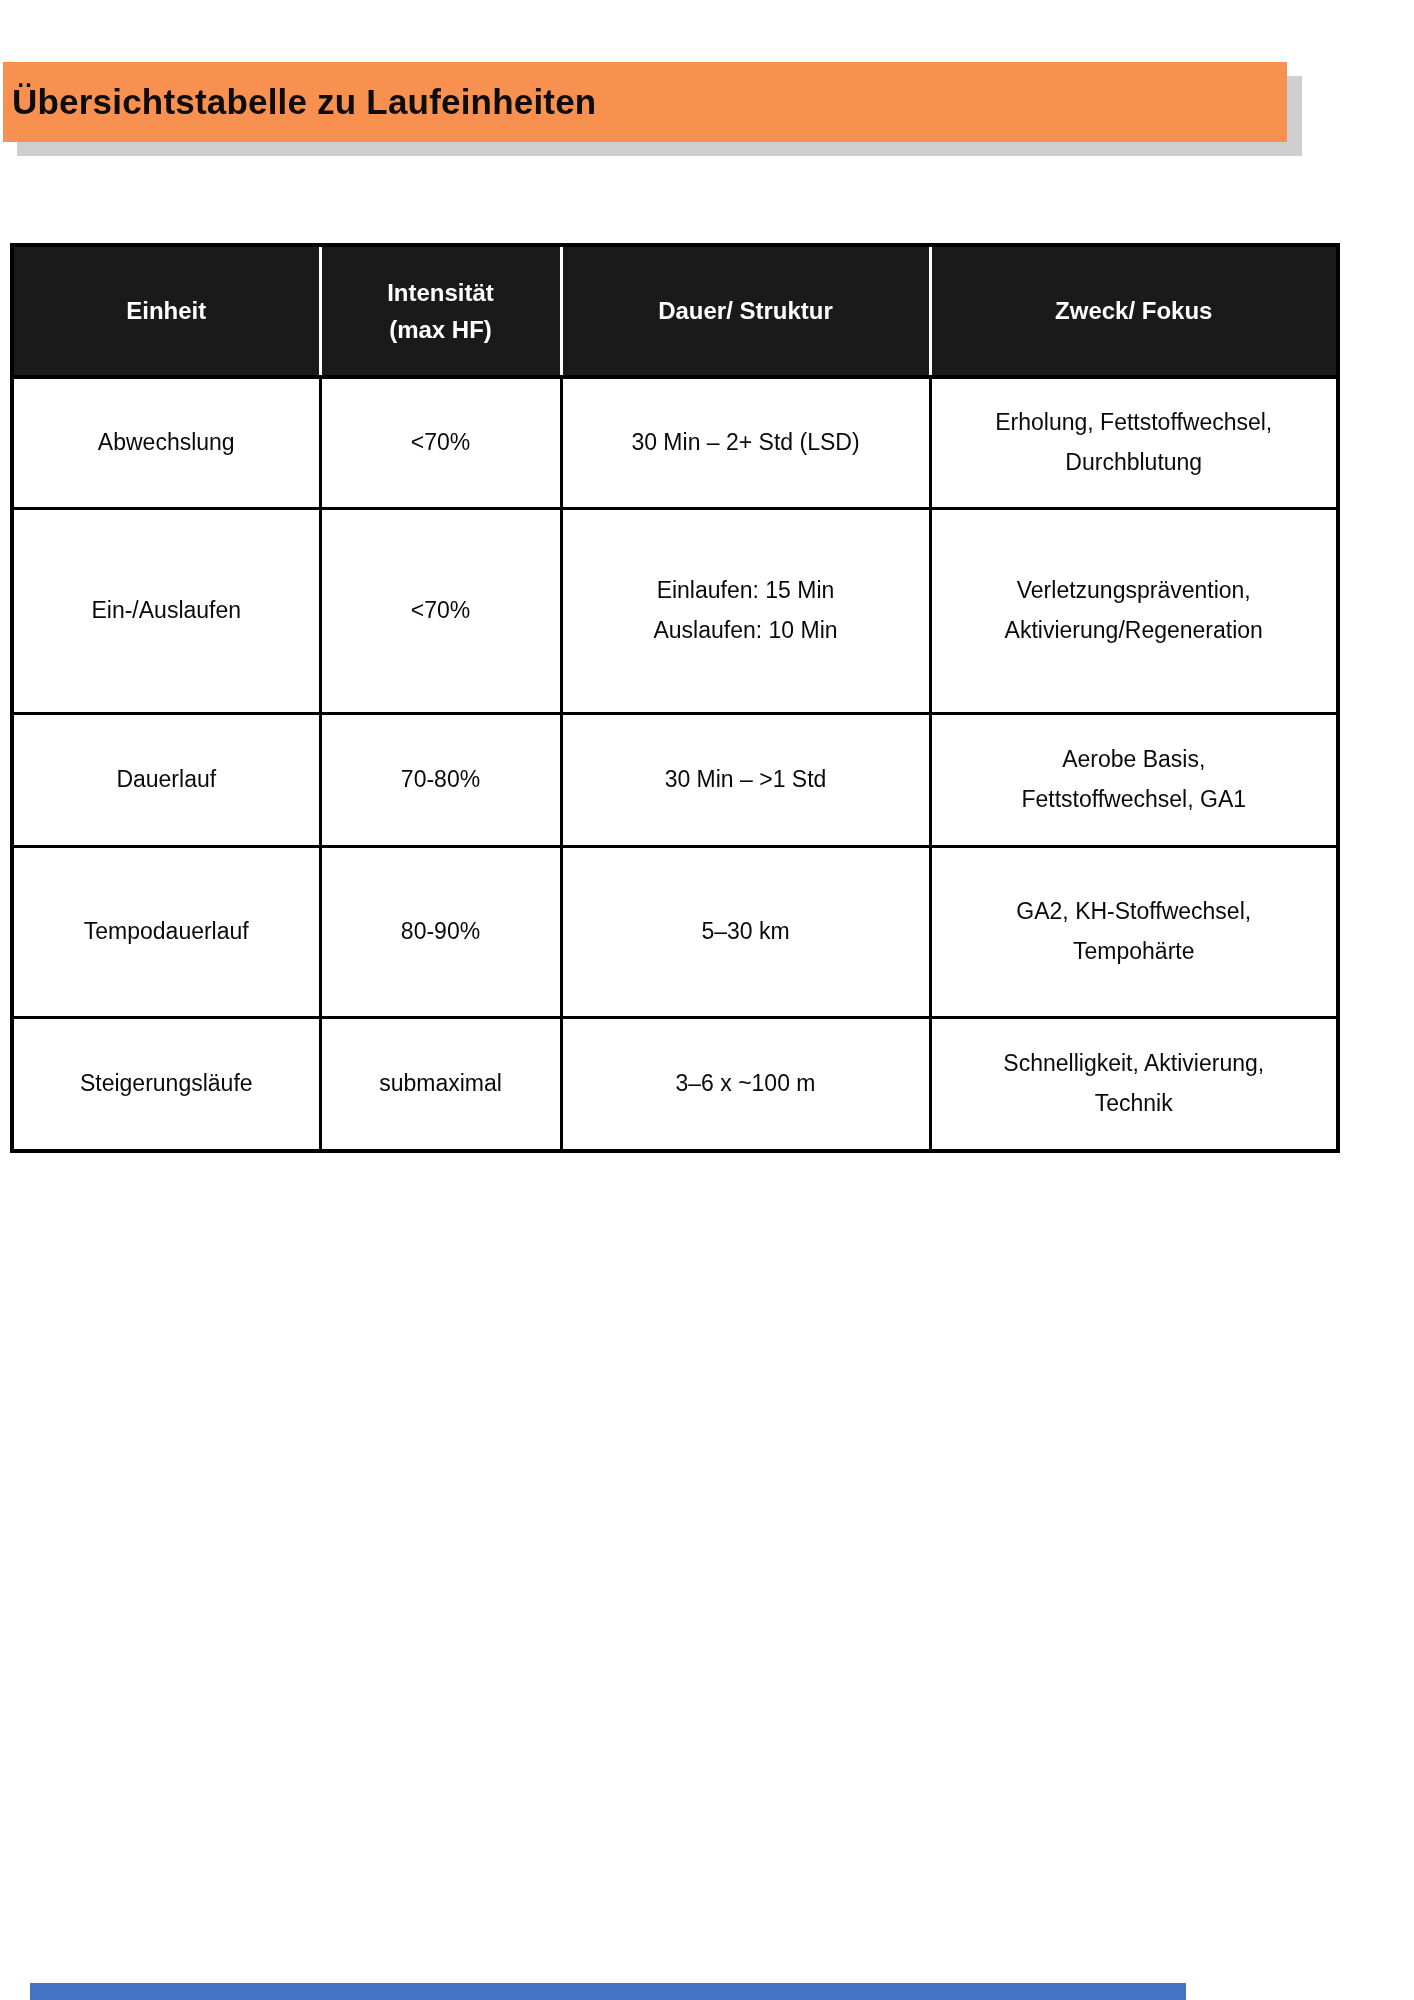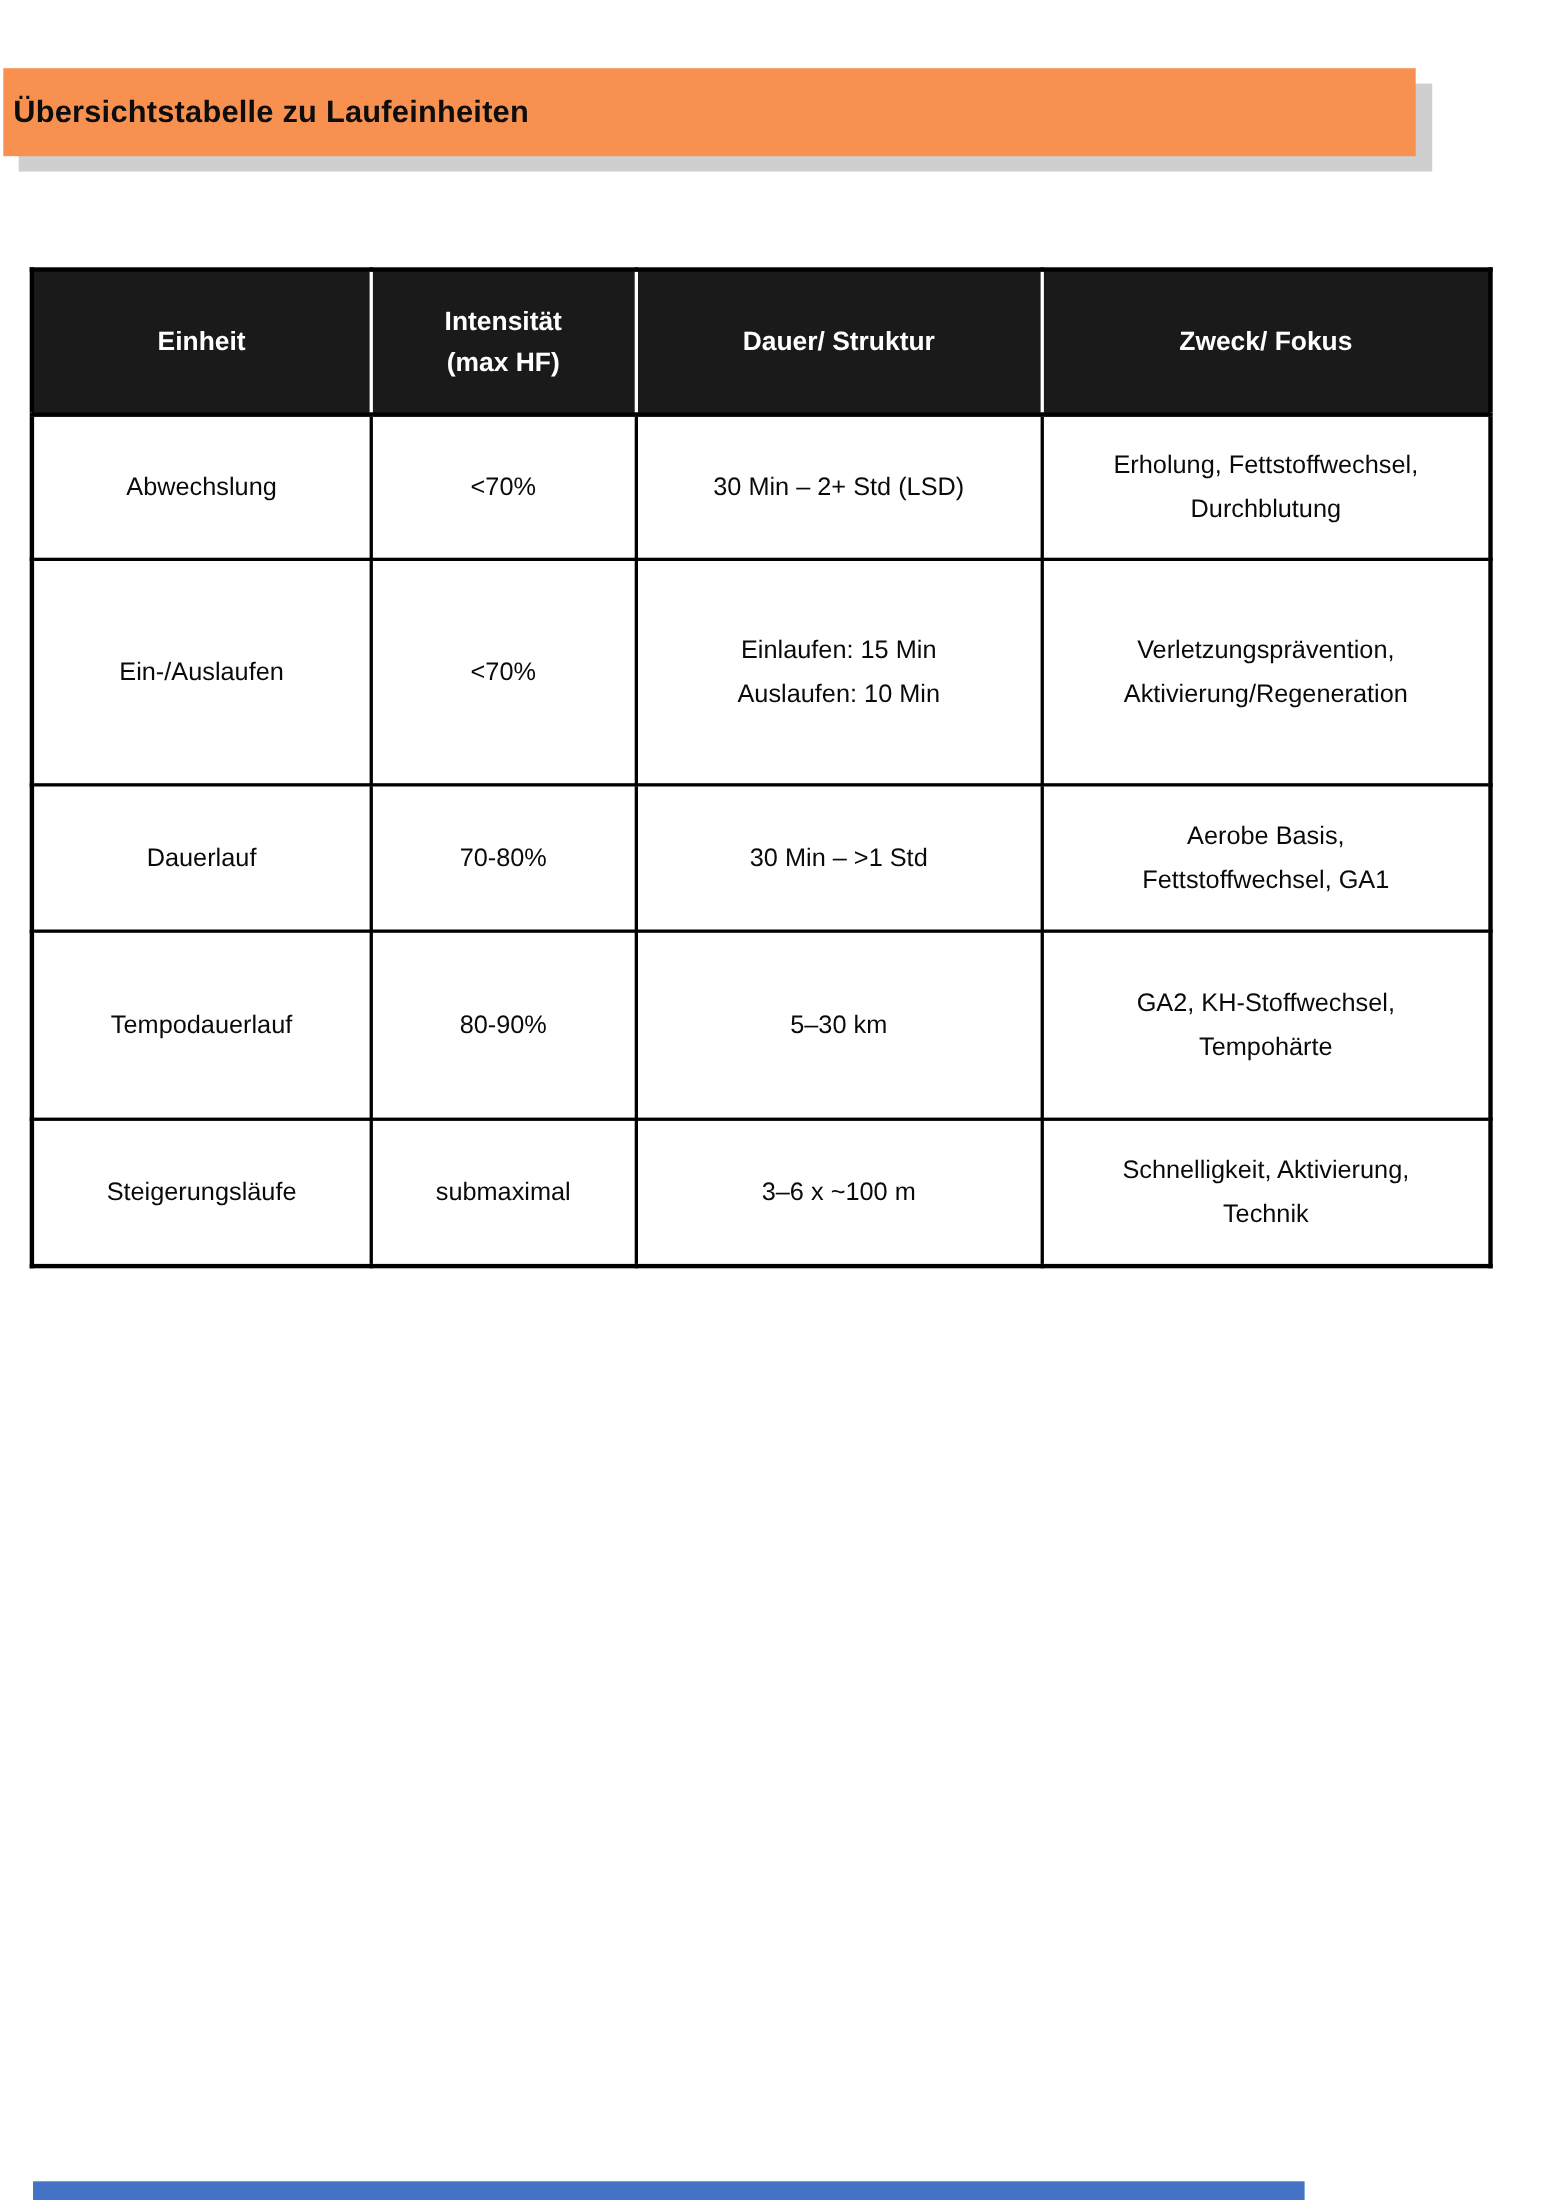--- a/index.html
+++ b/index.html
@@ -20,28 +20,28 @@
     background: var(--banner_shadow, #cfcfcf);
   }
   .banner {
     position: absolute; left: 3px; top: 62px;
     width: 1284px; height: 80px;
     background: var(--accent_orange, #f89150);
     display: flex; align-items: center;
   }
   .banner h1 {
     margin: 0; padding-left: 9px;
-    font-size: 28px; font-weight: 700;
+    font-size: 35px; font-weight: 700;
     letter-spacing: 0.2px; color: #0d0d0d;
     white-space: nowrap;
   }
 
   
   table.units-table {
-    position: absolute; left: 27px; top: 243px;
+    position: absolute; left: 10px; top: 243px;
     width: 1326px;
     border-collapse: collapse;
     table-layout: fixed;
     border: 4px solid #000;
   }
   .units-table th {
     background: var(--header_bg, #1a1a1a);
     color: #ffffff;
     font-size: 24px; font-weight: 700;
     line-height: 1.55;

